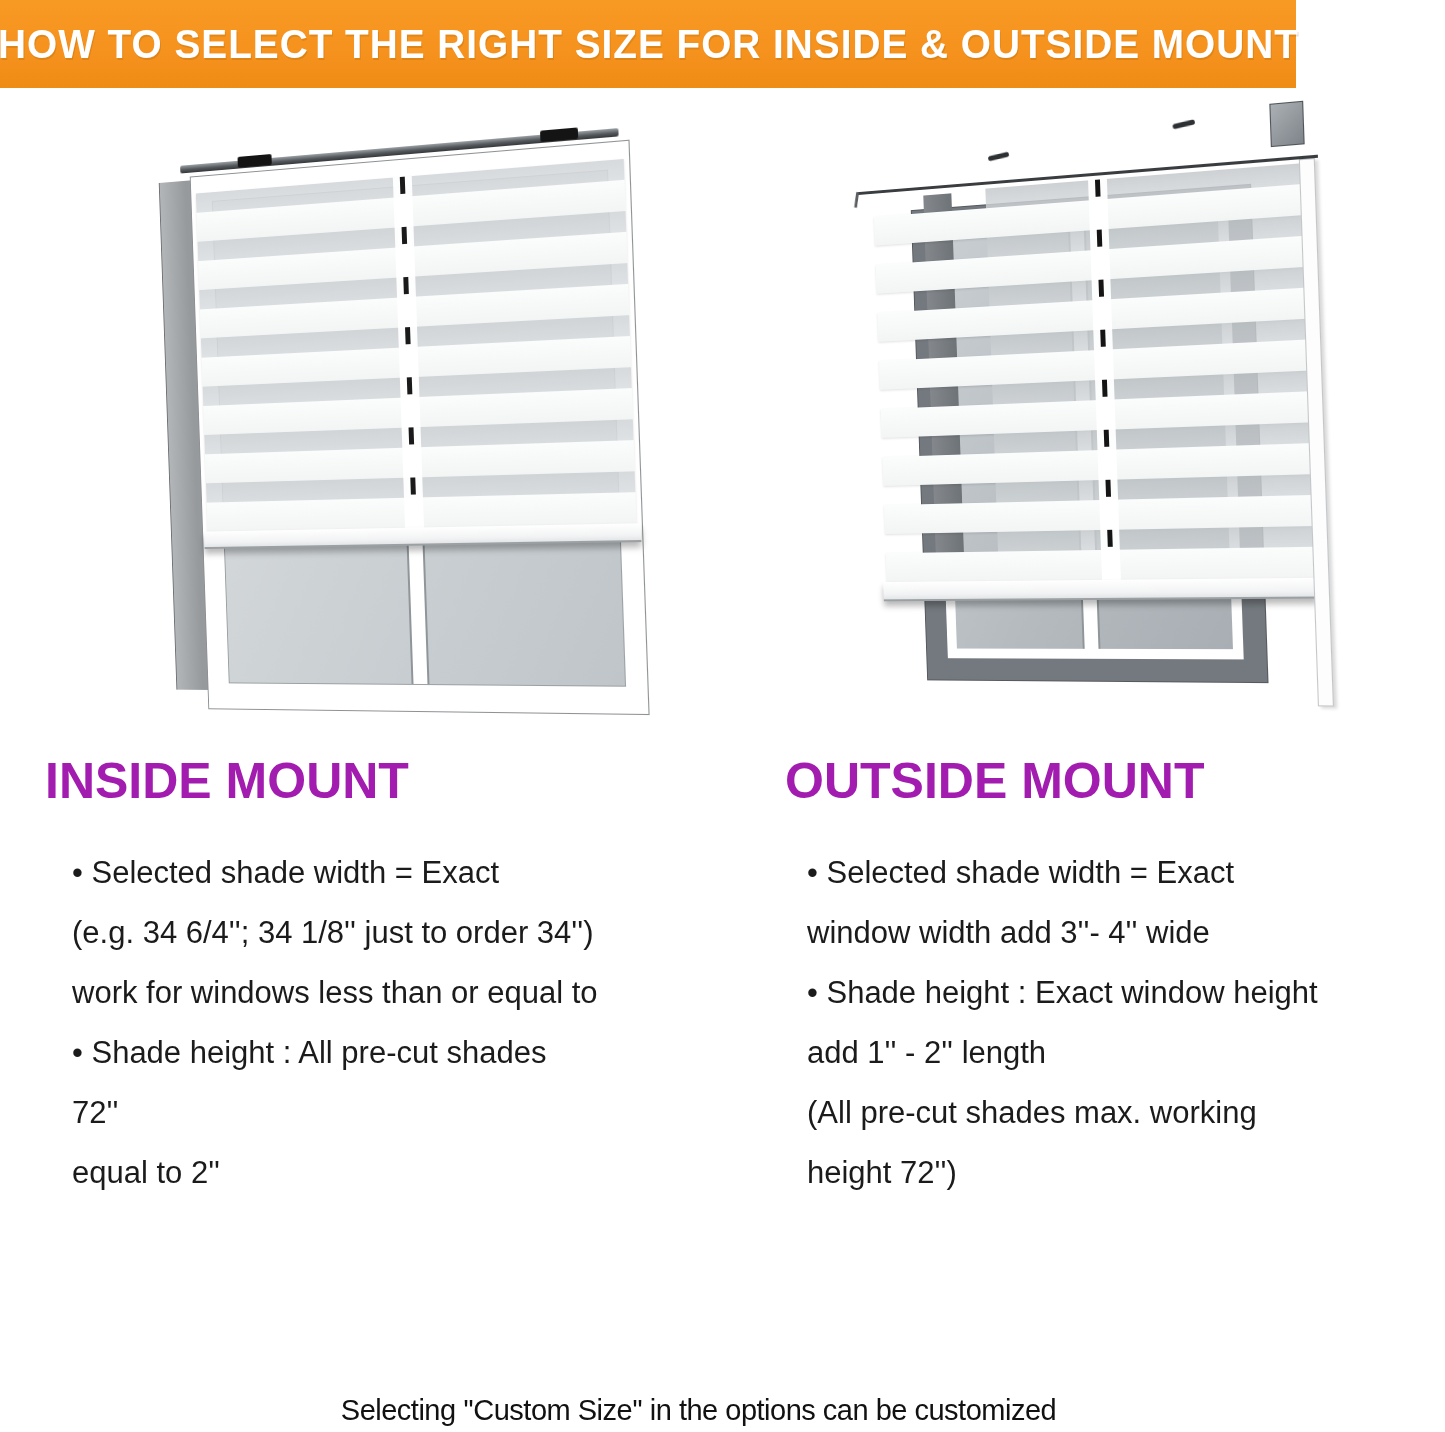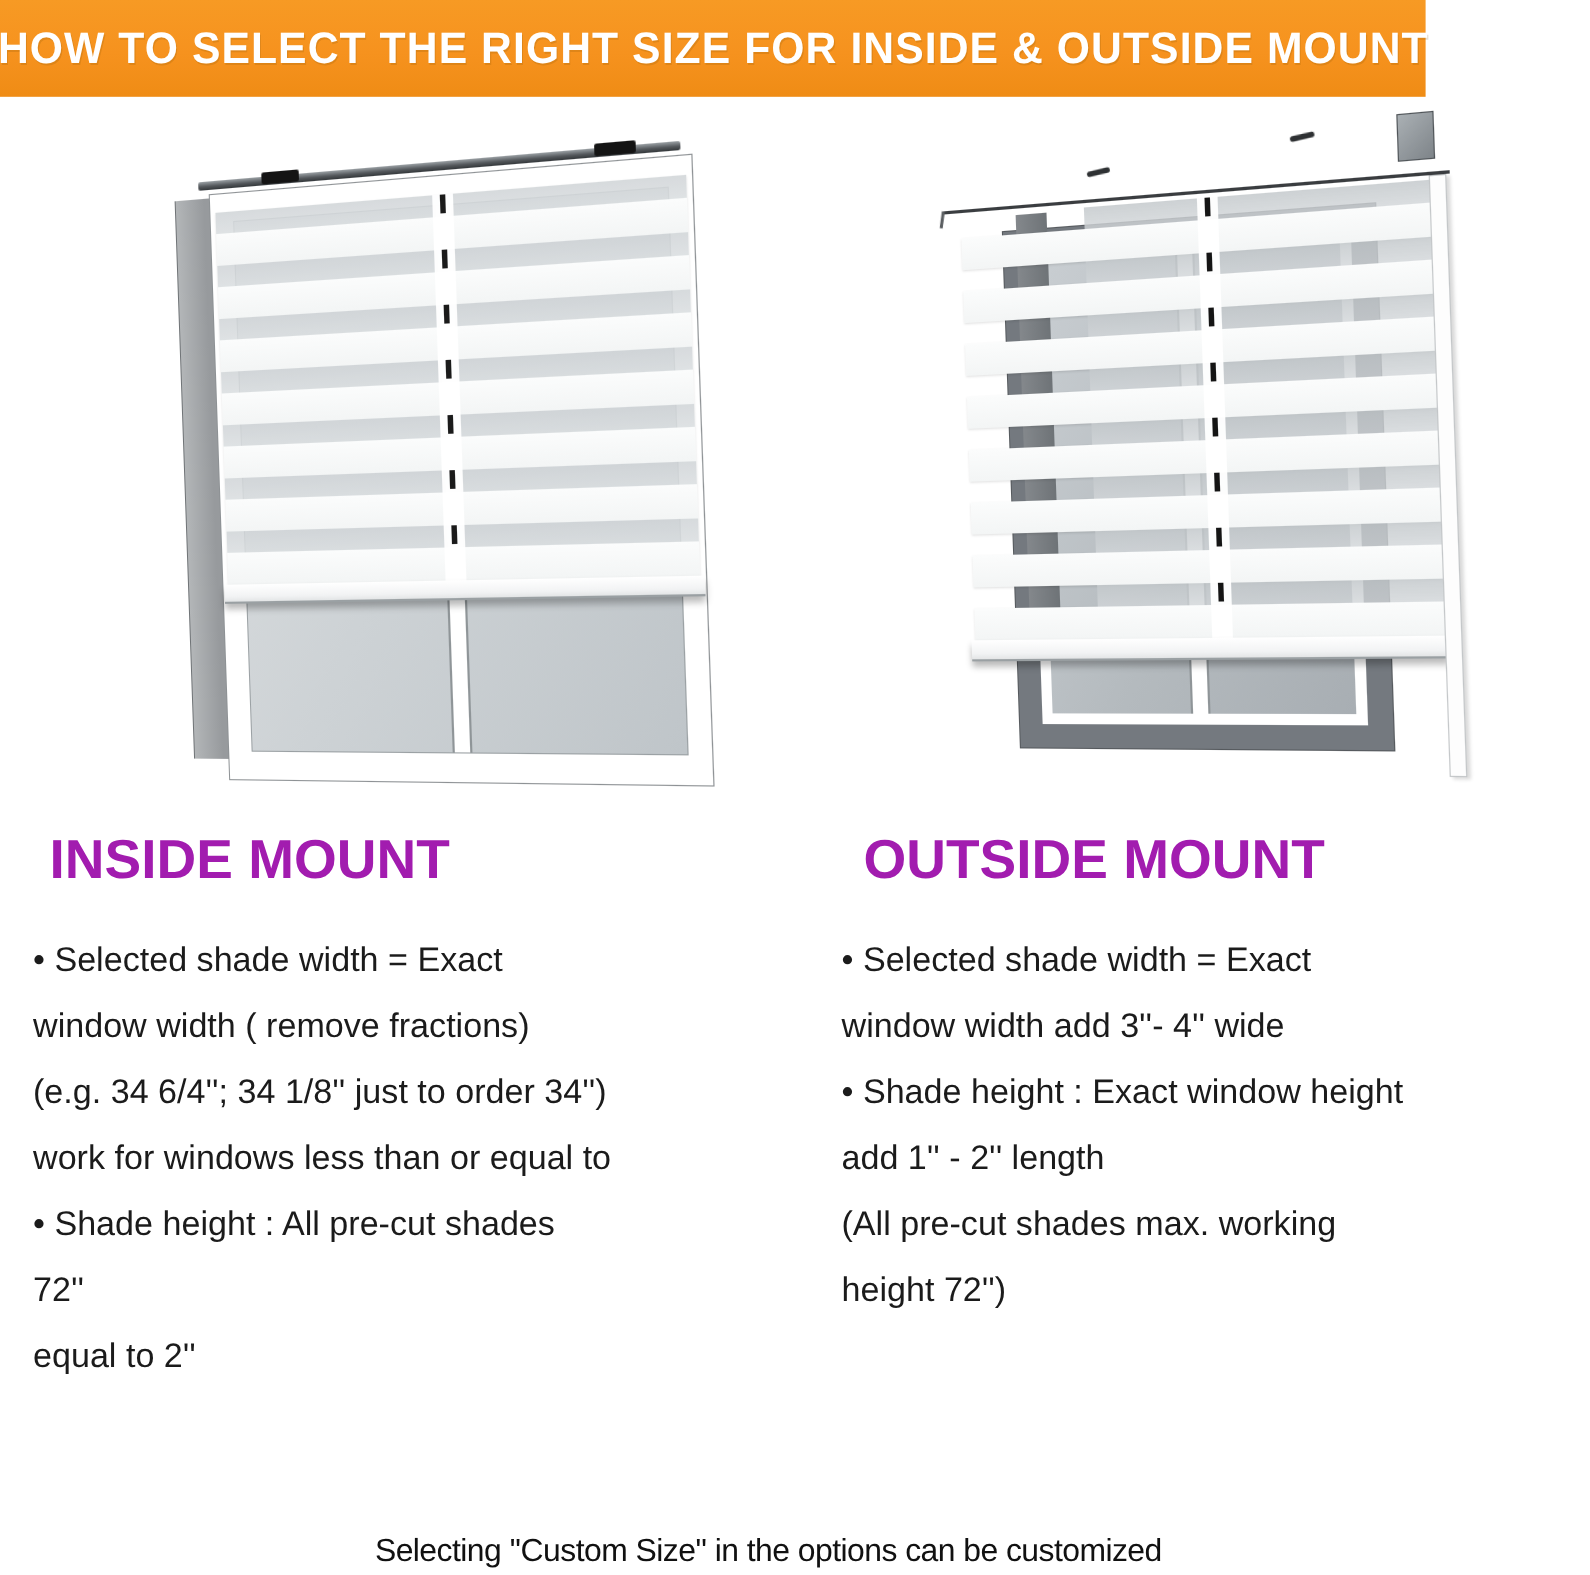--- a/index.html
+++ b/index.html
@@ -131,21 +131,21 @@
   
   .mount-heading {
     position:absolute; font-size:50px; font-weight:bold; color:#a21caf;
     letter-spacing:0px; white-space:nowrap;
   }
   .h-inside  { left:45px;  top:752px; }
   .h-outside { left:785px; top:752px; }
 
   
   .specs { position:absolute; top:843px; font-size:31px; color:#1b1b1b; }
-  .specs .line { height:60px; line-height:60px; white-space:nowrap; }
+  .specs .line { height:60px; line-height:60px; white-space:nowrap;margin-left:42px; }
   .col-inside  { left:30px;  width:700px; }
   .col-outside { left:765px; width:670px; }
 
   
   .footer-note {
     position:absolute; left:0; top:1394px; width:1397px; text-align:center;
     font-size:29px; color:#111111; letter-spacing:-0.5px;
   }
 </style>
 </head>
@@ -203,21 +203,20 @@
         </div>
       </div>
     </div>
   </figure>
 
   <h2 class="mount-heading h-inside">INSIDE MOUNT</h2>
   <h2 class="mount-heading h-outside">OUTSIDE MOUNT</h2>
 
   <div class="specs col-inside">
     <div class="line">• Selected shade width = Exact</div>
-    <div class="line">window width ( remove fractions)</div>
     <div class="line">(e.g. 34 6/4''; 34 1/8'' just to order 34'')</div>
     <div class="line">work for windows less than or equal to</div>
     <div class="line">• Shade height : All pre-cut shades</div>
     <div class="line">72''</div>
     <div class="line">equal to 2''</div>
   </div>
 
   <div class="specs col-outside">
     <div class="line">• Selected shade width = Exact</div>
     <div class="line">window width add 3''- 4'' wide</div>

